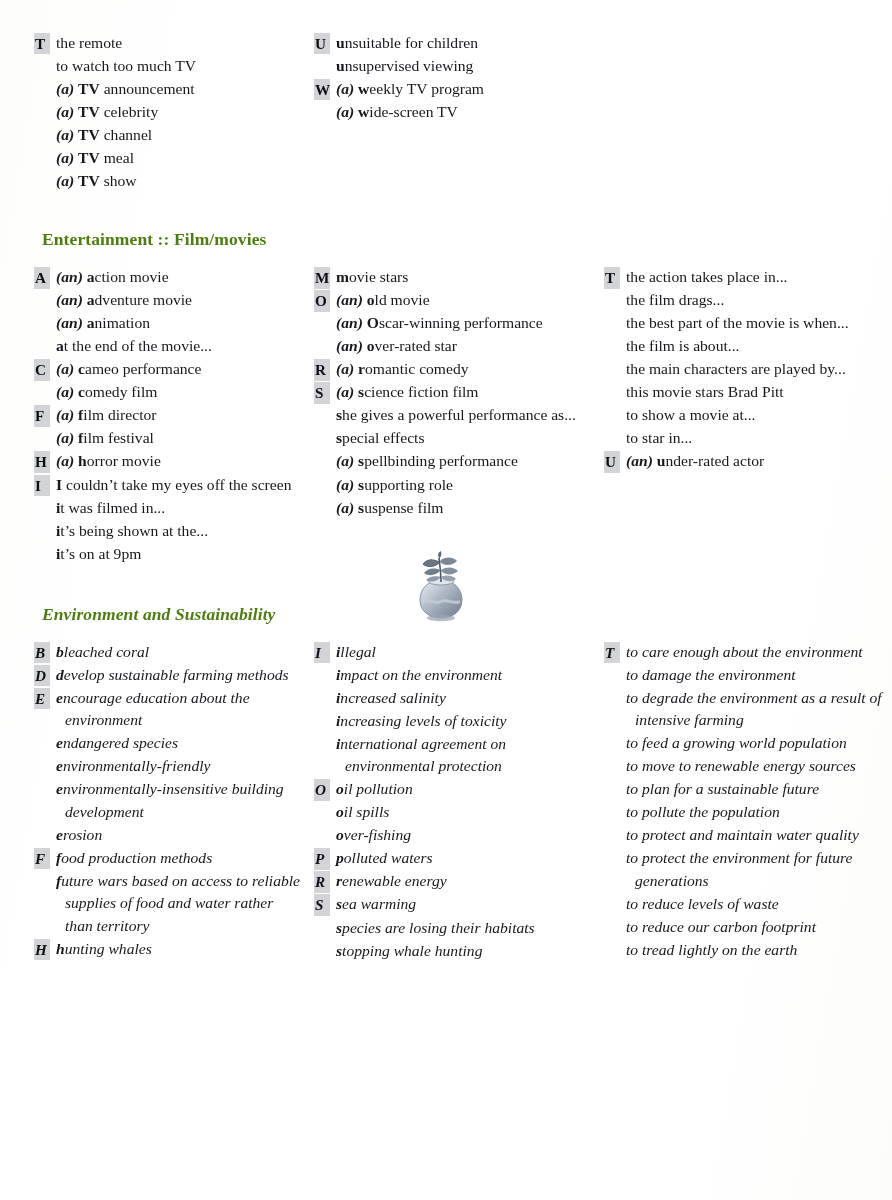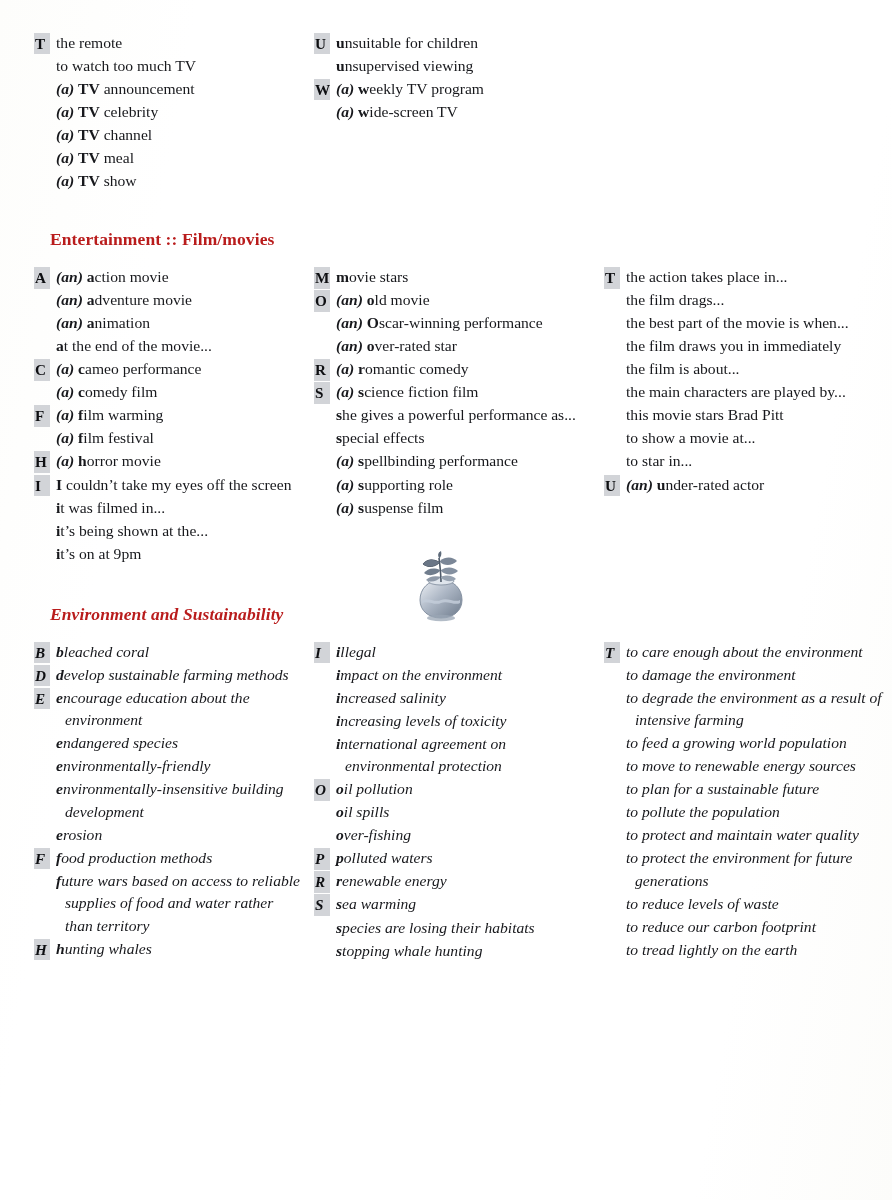--- a/index.html
+++ b/index.html
@@ -33,22 +33,22 @@
   }
 
   .section {
     position: relative;
   }
 
   .section-heading {
     font-size: 17.5px;
     font-weight: bold;
     letter-spacing: 0.1px;
-    color: #b91c1c;
-    margin: 0 0 16px 16px;
+    color: #4d7c0f;
+    margin: 0 0 16px 8px;
   }
 
   .cols {
     display: flex;
     align-items: flex-start;
   }
   .col {
     box-sizing: border-box;
   }
   .col-1 { width: 280px; padding-right: 10px; }
@@ -188,21 +188,21 @@
           </div>
           <div class="entry">
             <span class="idx">C</span>
             <span class="txt"><span class="art">(a)</span> <span class="b1">c</span><span>ameo performance</span></span>
           </div>
           <div class="entry">
             <span class="txt"><span class="art">(a)</span> <span class="b1">c</span><span>omedy film</span></span>
           </div>
           <div class="entry">
             <span class="idx">F</span>
-            <span class="txt"><span class="art">(a)</span> <span class="b1">f</span><span>ilm warming</span></span>
+            <span class="txt"><span class="art">(a)</span> <span class="b1">f</span><span>ilm director</span></span>
           </div>
           <div class="entry">
             <span class="txt"><span class="art">(a)</span> <span class="b1">f</span><span>ilm festival</span></span>
           </div>
           <div class="entry">
             <span class="idx">H</span>
             <span class="txt"><span class="art">(a)</span> <span class="b1">h</span><span>orror movie</span></span>
           </div>
           <div class="entry">
             <span class="idx">I</span>
@@ -260,23 +260,20 @@
       <div class="col col-3">
           <div class="entry">
             <span class="idx">T</span>
             <span class="txt"><span>the action takes place in...</span></span>
           </div>
           <div class="entry">
             <span class="txt"><span>the film drags...</span></span>
           </div>
           <div class="entry">
             <span class="txt"><span>the best part of the movie is when...</span></span>
-          </div>
-          <div class="entry">
-            <span class="txt"><span>the film draws you in immediately</span></span>
           </div>
           <div class="entry">
             <span class="txt"><span>the film is about...</span></span>
           </div>
           <div class="entry">
             <span class="txt"><span>the main characters are played by...</span></span>
           </div>
           <div class="entry">
             <span class="txt"><span>this movie stars Brad Pitt</span></span>
           </div>

